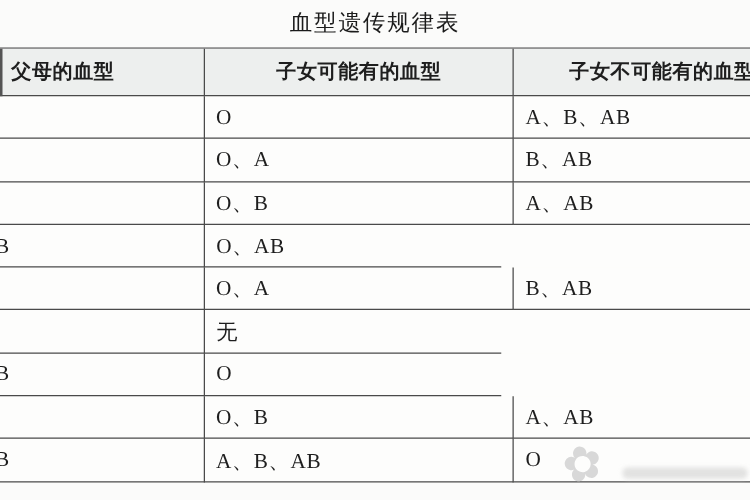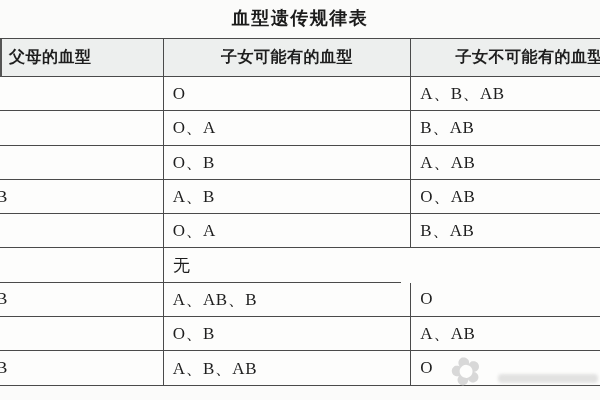--- a/index.html
+++ b/index.html
@@ -4,21 +4,21 @@
 <style>
   html, body { margin: 0; padding: 0; }
   body {
     width: 600px; height: 400px;
     overflow: hidden; position: relative;
     background: #fbfbfa;
     font-family: "Liberation Sans", "DejaVu Sans", sans-serif;
   }
   .title {
     position: absolute; top: 6px; left: 0; width: 600px;
-    text-align: center; font-size: 18px; font-weight: 700;
+    text-align: center; font-size: 18px; font-weight: 400;
     letter-spacing: 1.5px; color: #1b1b1b;
   }
   .tbl {
     position: absolute; left: -6px; top: 38px; width: 654px;
     border-top: 1.5px solid #4a4a4a;
     border-left: 1.5px solid #4a4a4a;
     box-sizing: border-box;
   }
   .tr { display: flex; width: 100%; }
   .tr.head { height: 38px; background: #edefee; }
@@ -103,23 +103,20 @@
         </div>
     <div class="td c3">
           <span>A、AB</span>
         </div>
   </div>
 
   <div class="tr data">
     <div class="td c1">
           <span>B</span>
         </div>
-    <div class="td c2">
-          <span>A、B</span>
-        </div>
     <div class="td c3">
           <span>O、AB</span>
         </div>
   </div>
 
   <div class="tr data">
     <div class="td c1">
           <span></span>
         </div>
     <div class="td c2">
@@ -135,23 +132,20 @@
           <span></span>
         </div>
     <div class="td c3">
           <span>无</span>
         </div>
   </div>
 
   <div class="tr data">
     <div class="td c1">
           <span>B</span>
-        </div>
-    <div class="td c2">
-          <span>A、AB、B</span>
         </div>
     <div class="td c3">
           <span>O</span>
         </div>
   </div>
 
   <div class="tr data">
     <div class="td c1">
           <span></span>
         </div>

